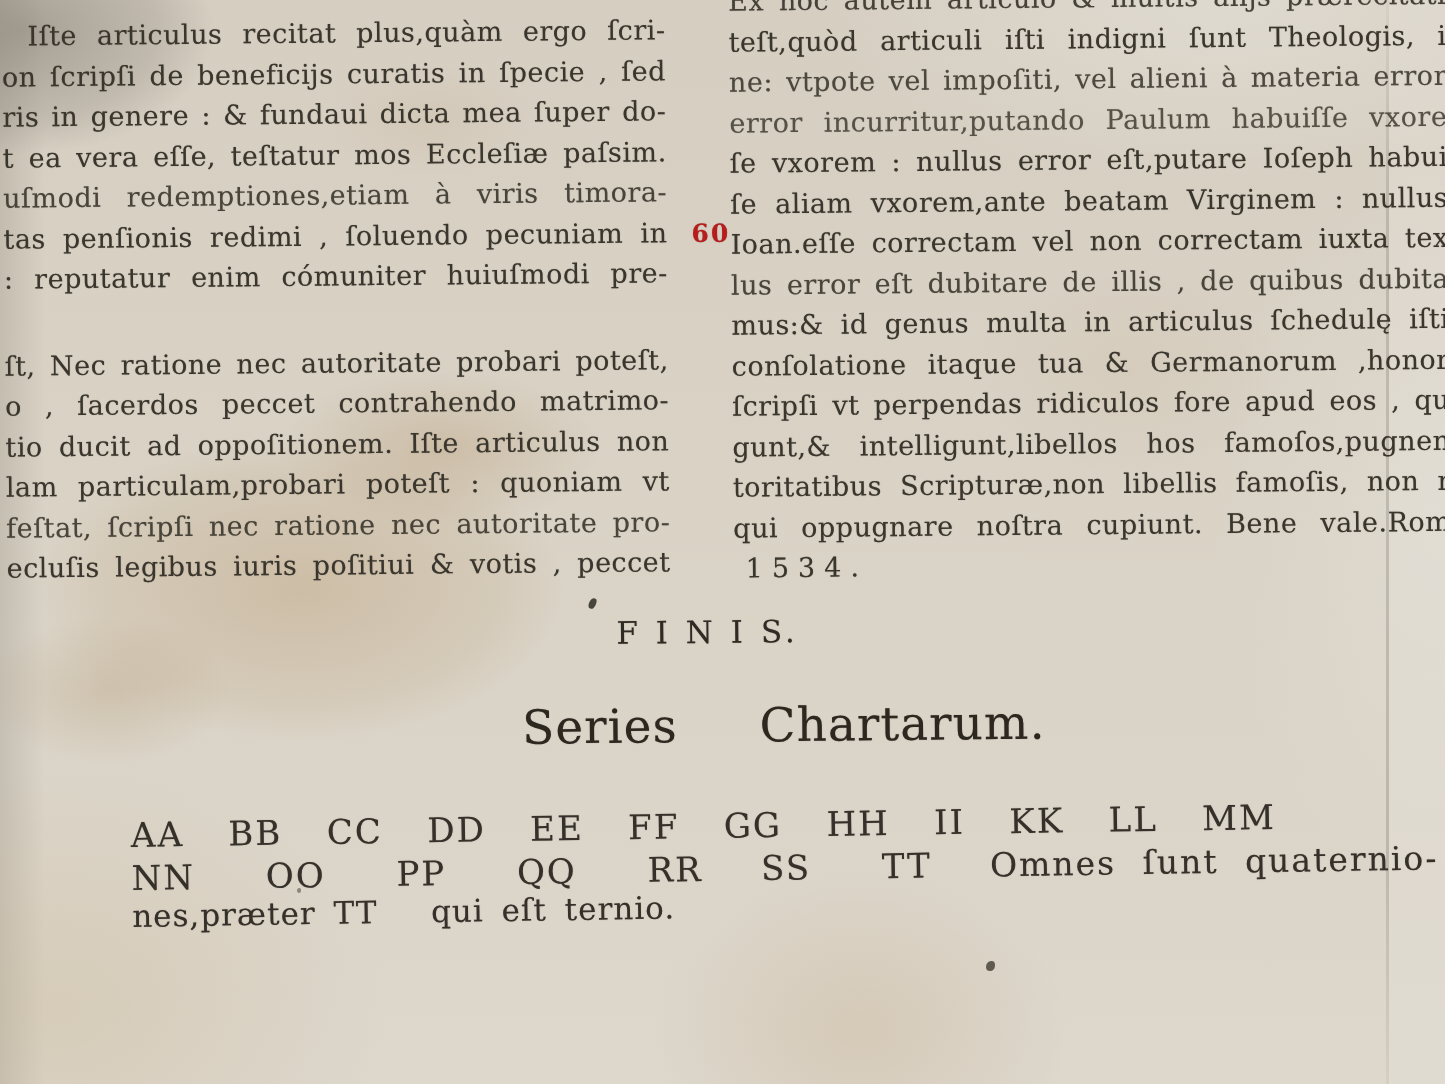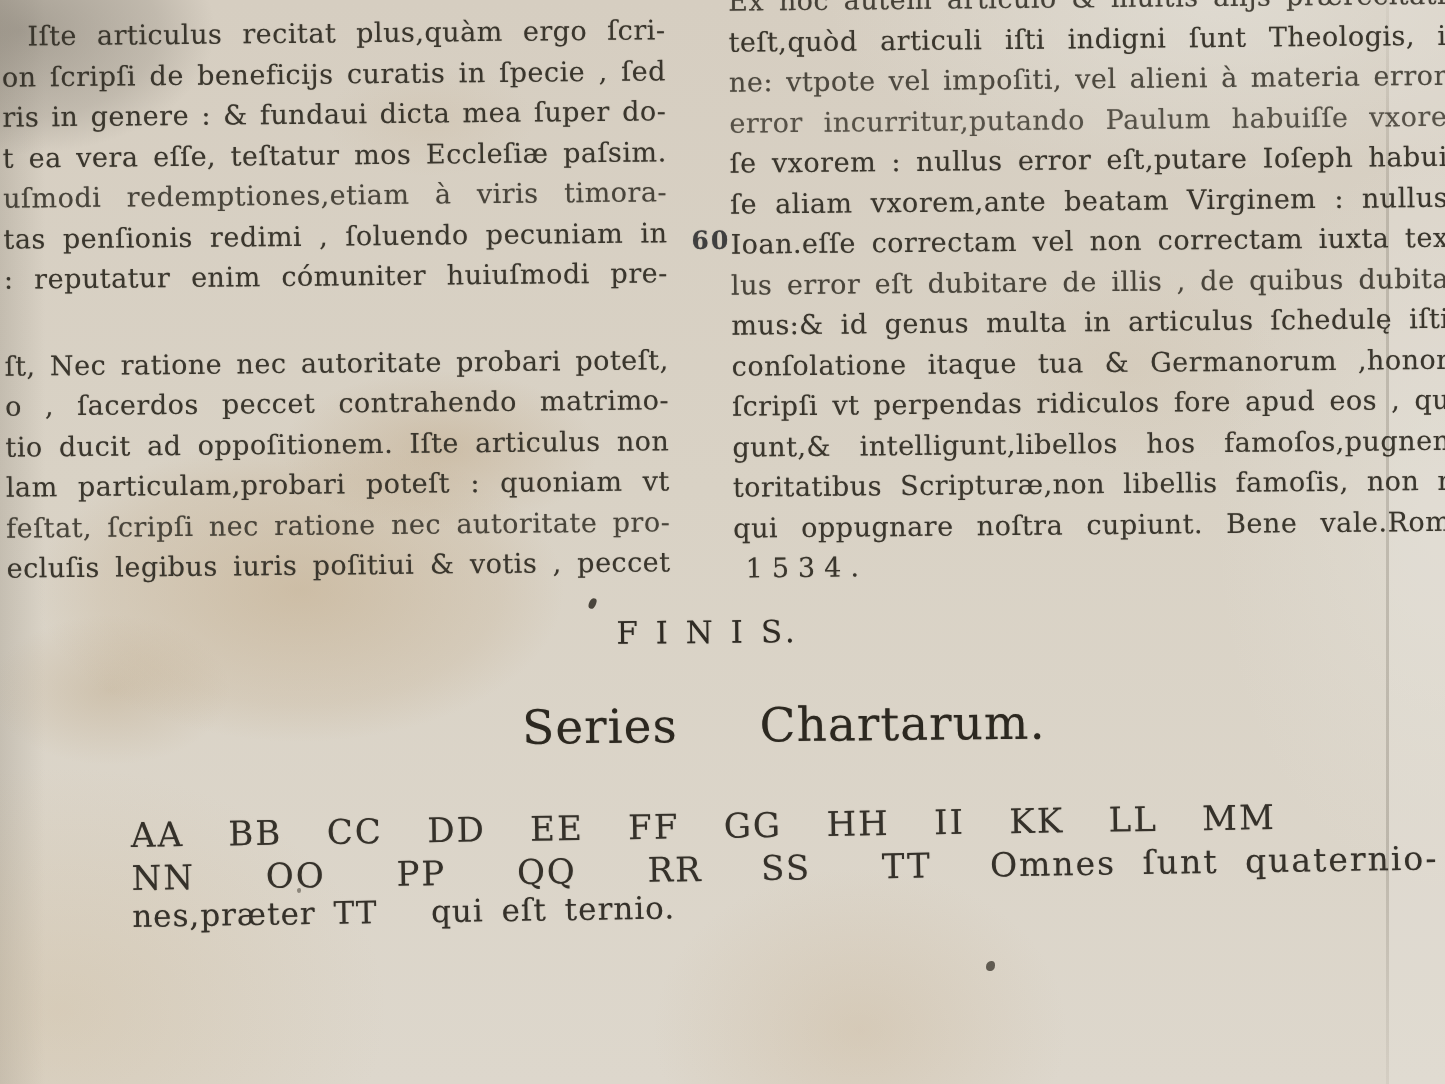--- a/index.html
+++ b/index.html
@@ -64,22 +64,22 @@
   .leftcol .para2 { margin-top: 46px; }
   .leftcol .indent { padding-left: 26px; }
   .rightcol { left: 733px; top: -18px; width: 718px; }
   .rightcol .line:nth-child(3) { opacity: .88; }
   .rightcol .line:nth-child(4) { opacity: .82; }
   .rightcol .line:nth-child(8) { opacity: .90; }
   .leftcol  .line:nth-child(5) { opacity: .90; }
   .clipline { opacity: .92; }
 
   .margin-note {
-    position: absolute; left: 694px; top: 226px;
-    font-size: 25px; font-weight: bold; color: #404040;
+    position: absolute; left: 694px; top: 219px;
+    font-size: 25px; font-weight: bold; color: #b91c1c;
     letter-spacing: 2px;
   }
   .finis {
     position: absolute; left: 615px; top: 614px;
     font-size: 31px; letter-spacing: 4px; color: #2f2b24;
     white-space: pre;
   }
   .series {
     position: absolute; left: 520px; top: 698px;
     font-size: 47px; word-spacing: 66px; letter-spacing: 1px;

